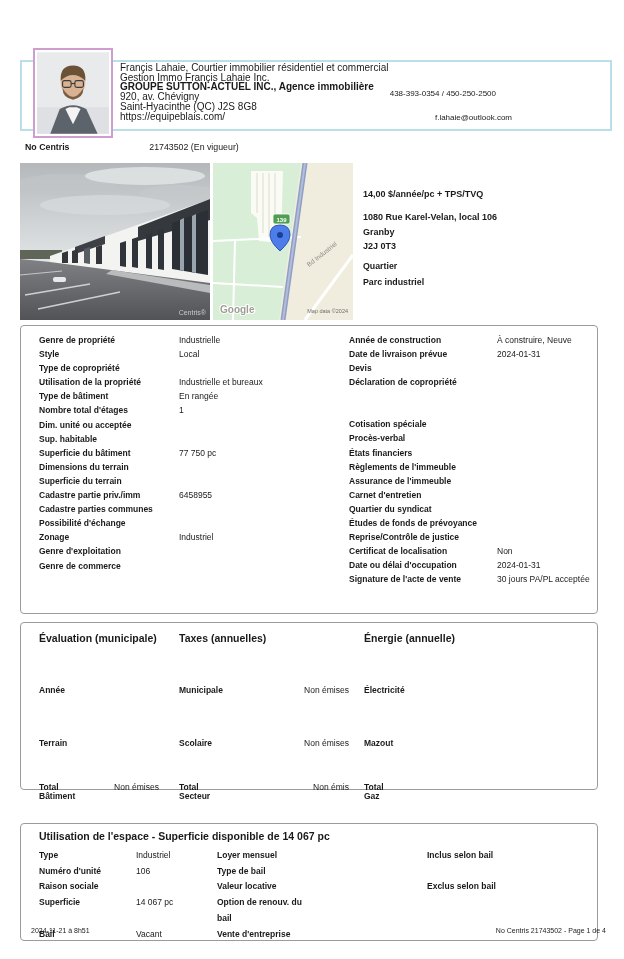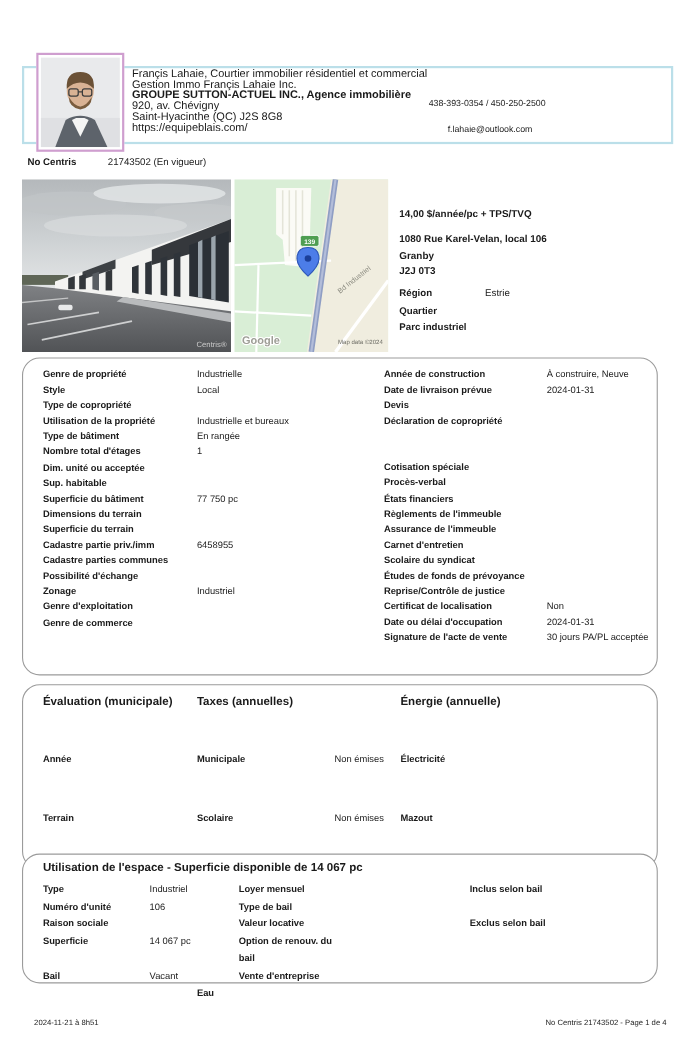--- a/index.html
+++ b/index.html
@@ -10,50 +10,50 @@
   
   .card-frame { position:absolute; left:20px; top:60px; width:592px; height:71px;
                 border:2px solid #bbdfe9; background:#fff; }
   .agent-photo { position:absolute; left:33px; top:48px; width:80px; height:90px;
                  border:2px solid #cf9ecf; background:#fff; padding:2px; }
   .agent-photo svg { width:100%; height:100%; display:block; }
   .agent-lines { position:absolute; left:120px; top:63px; width:310px;
                  font-size:10px; line-height:9.7px; }
   .agent-lines div:nth-child(3) { font-weight:bold; }
   .hdr-phone { position:absolute; top:89px; right:128px; font-size:8px; }
-  .hdr-email { position:absolute; top:113px; right:140px; font-size:8px;padding-left:12px; }
+  .hdr-email { position:absolute; top:113px; right:112px; font-size:8px;padding-left:12px; }
   .sutton-box { position:absolute; left:505px; top:72px; width:88px; height:74px;
                 border:3px solid #a8c83e; background:#fff; }
   .sutton-box svg { width:100%; height:100%; display:block; }
 
   
   .nc-bar { position:absolute; left:25px; top:142px; font-size:8.8px; }
   .nc-bar .lbl { font-weight:bold; }
-  .nc-bar .val { position:absolute; left:73px; top:0; width:220px; font-weight:normal; }
+  .nc-bar .val { position:absolute; left:59px; top:0; width:220px; font-weight:normal;text-align:center; }
 
   
   .photo-wrap { position:absolute; left:20px; top:163px; width:190px; height:157px; }
   .map-wrap   { position:absolute; left:213px; top:163px; width:140px; height:157px; }
   .photo-wrap svg, .map-wrap svg { width:100%; height:100%; display:block; }
 
   
   .summary { position:absolute; left:363px; top:163px; width:242px; }
   .sum-price { position:absolute; top:26px; font-size:9px; font-weight:bold; }
   .sum-addr  { position:absolute; top:47px; font-size:9px; font-weight:bold; line-height:14.5px; }
   .sum-rows  { position:absolute; top:96px; width:242px; }
   .srow { display:flex; line-height:15.5px; font-size:8.8px; }
   .srow .dlabel { flex:0 0 78px; font-weight:bold; }
   .srow .dvalue { flex:1; }
 
   
   .box { position:absolute; left:20px; width:578px; border:1px solid #9b9b9b;
-         border-radius:16px; background:#fff; }
+         border-radius:4px; background:#fff; }
   .box1 { top:325px; height:289px; }
   .box2 { top:622px; height:168px; }
-  .box3 { top:776px; height:118px; }
+  .box3 { top:823px; height:118px; }
 
   .dcol { position:absolute; top:7px; }
   .dcol-left  { left:18px;  width:295px; }
   .dcol-right { left:328px; width:244px; }
   .drow { display:flex; line-height:14.1px; font-size:8.5px; }
   .drow .dlabel { font-weight:bold; }
   .dcol-left  .dlabel { flex:0 0 140px; }
   .dcol-right .dlabel { flex:0 0 148px; }
   .drow .dvalue { flex:1; }
   .gap28 { height:28px; }
@@ -203,24 +203,20 @@
 
   <div class="summary">
     <div class="sum-price">14,00 $/année/pc + TPS/TVQ</div>
     <div class="sum-addr">
       <div>1080 Rue Karel-Velan, local 106</div>
       <div>Granby</div>
       <div>J2J 0T3</div>
     </div>
     <div class="sum-rows">
 
-        <div class="srow">
-          <span class="dlabel">Région</span>
-          <span class="dvalue">Estrie</span>
-        </div>
 
         <div class="srow">
           <span class="dlabel">Quartier</span>
           <span class="dvalue"></span>
         </div>
 
 
         <div class="srow">
           <span class="dlabel">Parc industriel</span>
           <span class="dvalue"></span>
@@ -366,21 +362,21 @@
             <span class="dlabel">Assurance de l'immeuble</span>
             <span class="dvalue"></span>
           </div>
 
           <div class="drow">
             <span class="dlabel">Carnet d'entretien</span>
             <span class="dvalue"></span>
           </div>
 
           <div class="drow">
-            <span class="dlabel">Scolaire du syndicat</span>
+            <span class="dlabel">Quartier du syndicat</span>
             <span class="dvalue"></span>
           </div>
 
           <div class="drow">
             <span class="dlabel">Études de fonds de prévoyance</span>
             <span class="dvalue"></span>
           </div>
 
           <div class="drow">
             <span class="dlabel">Reprise/Contrôle de justice</span>

